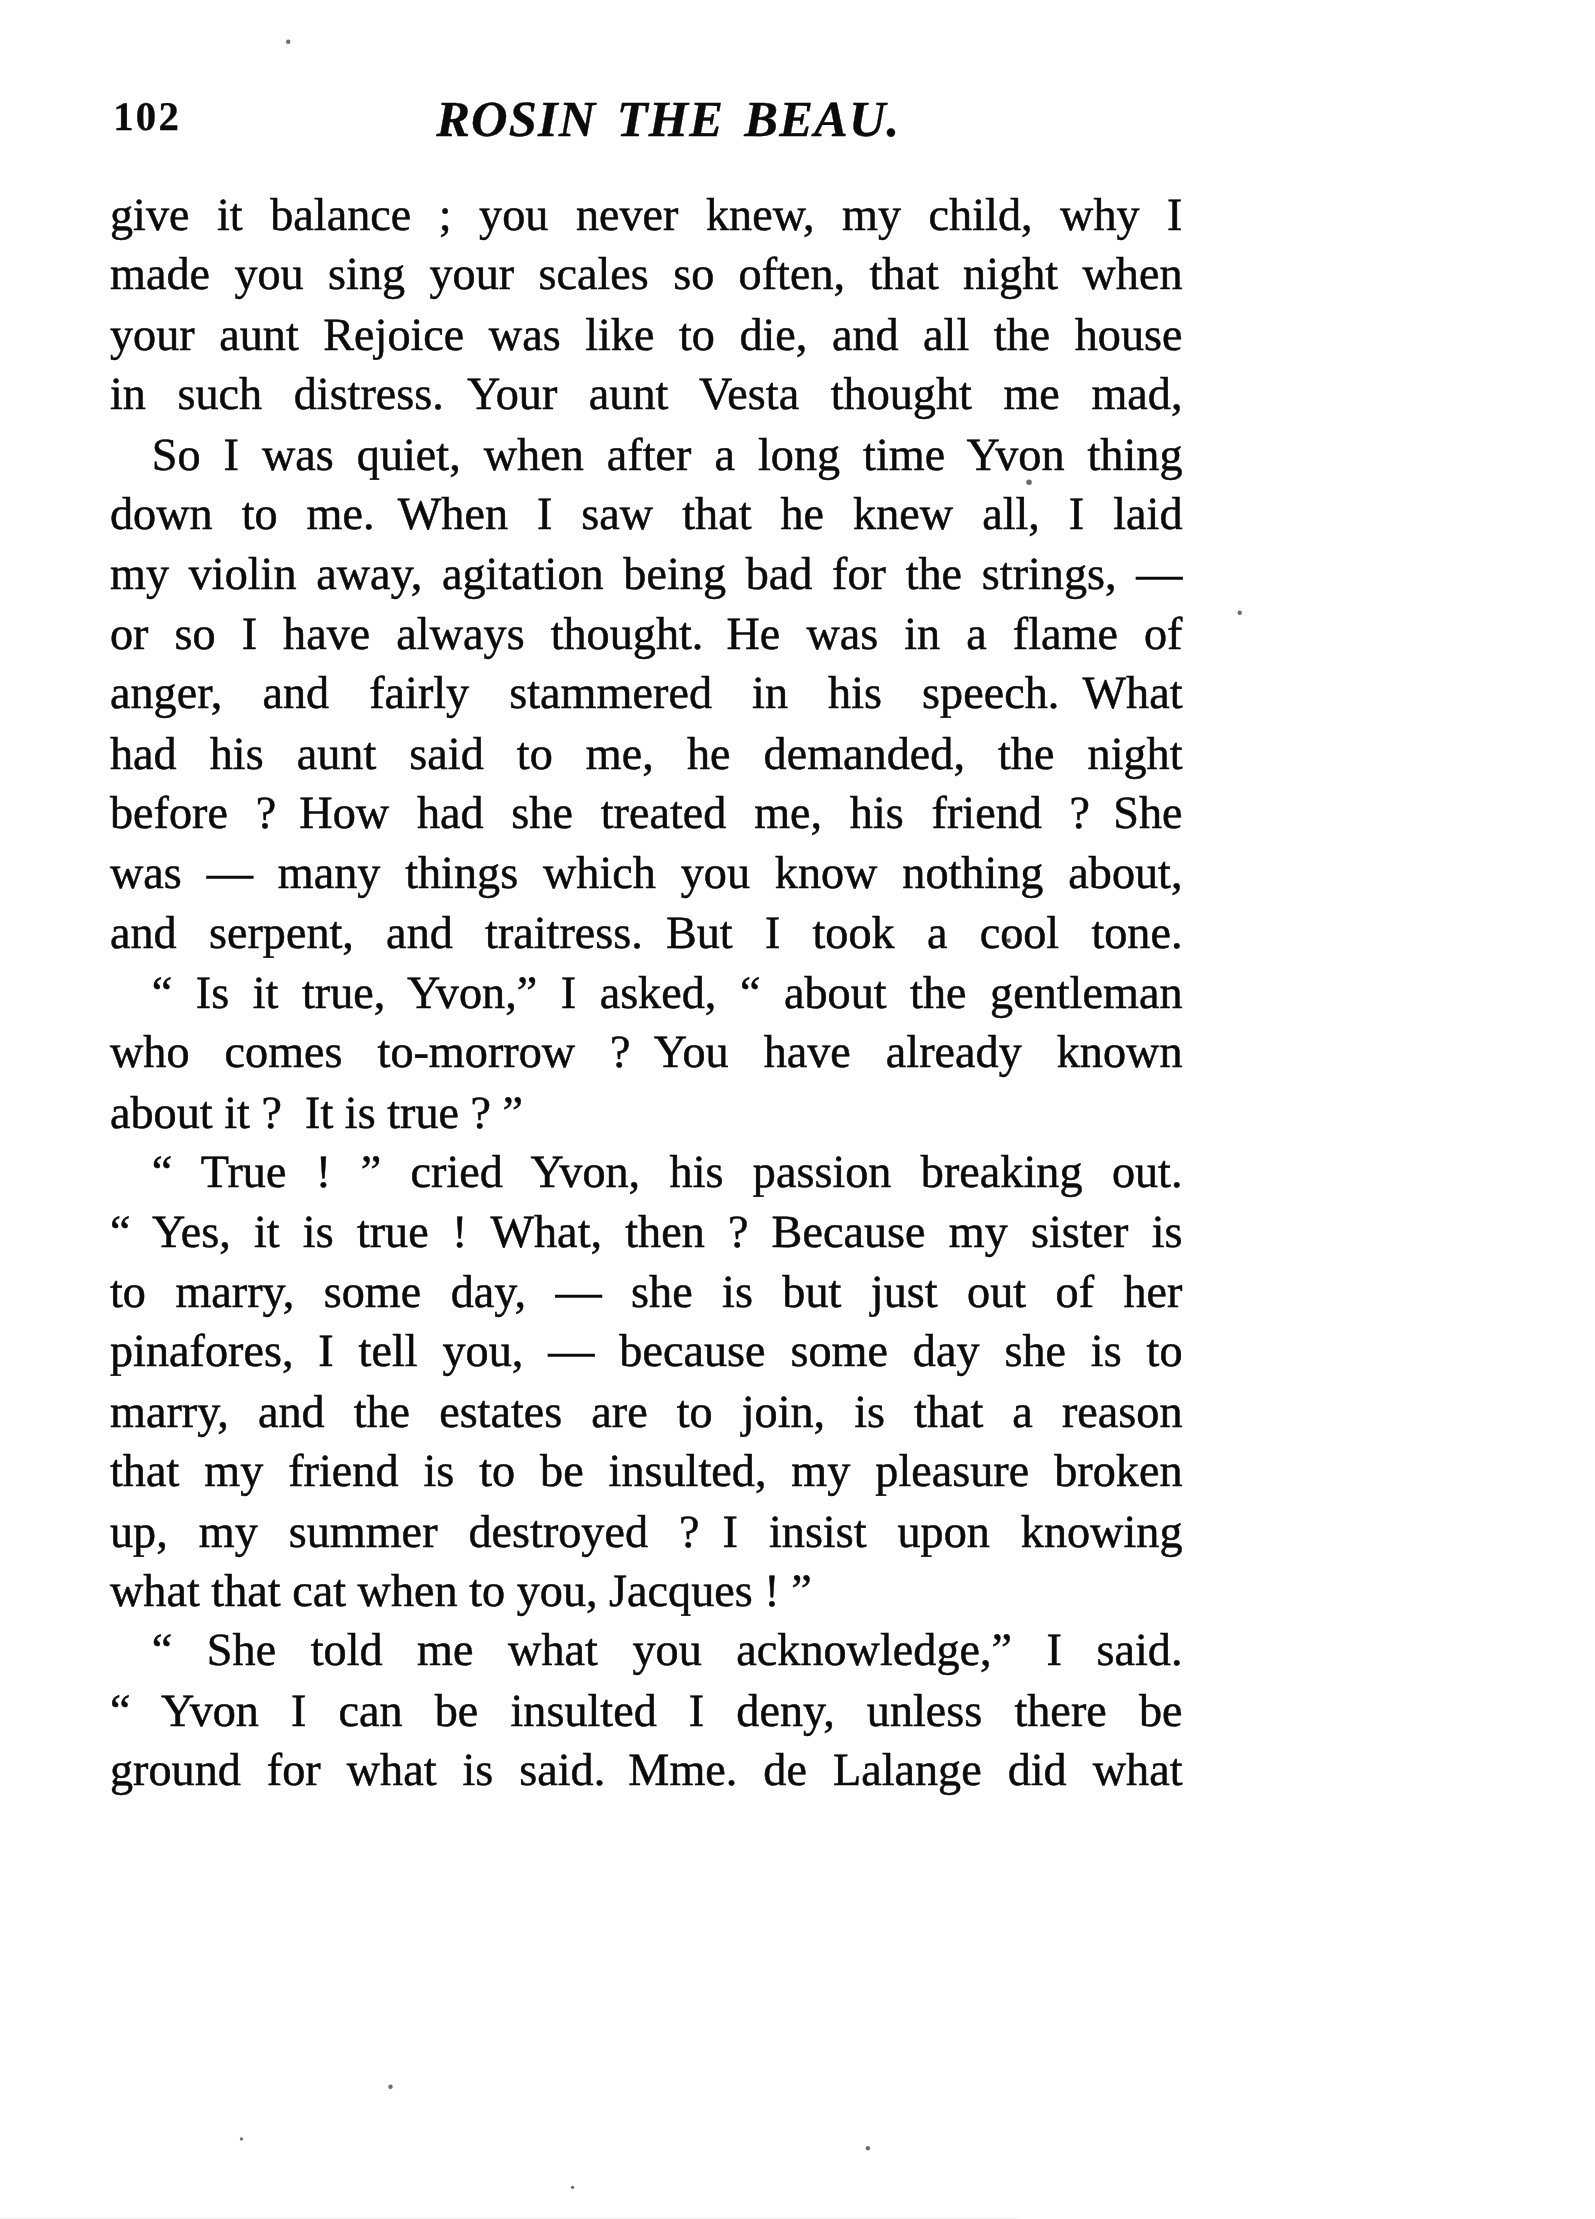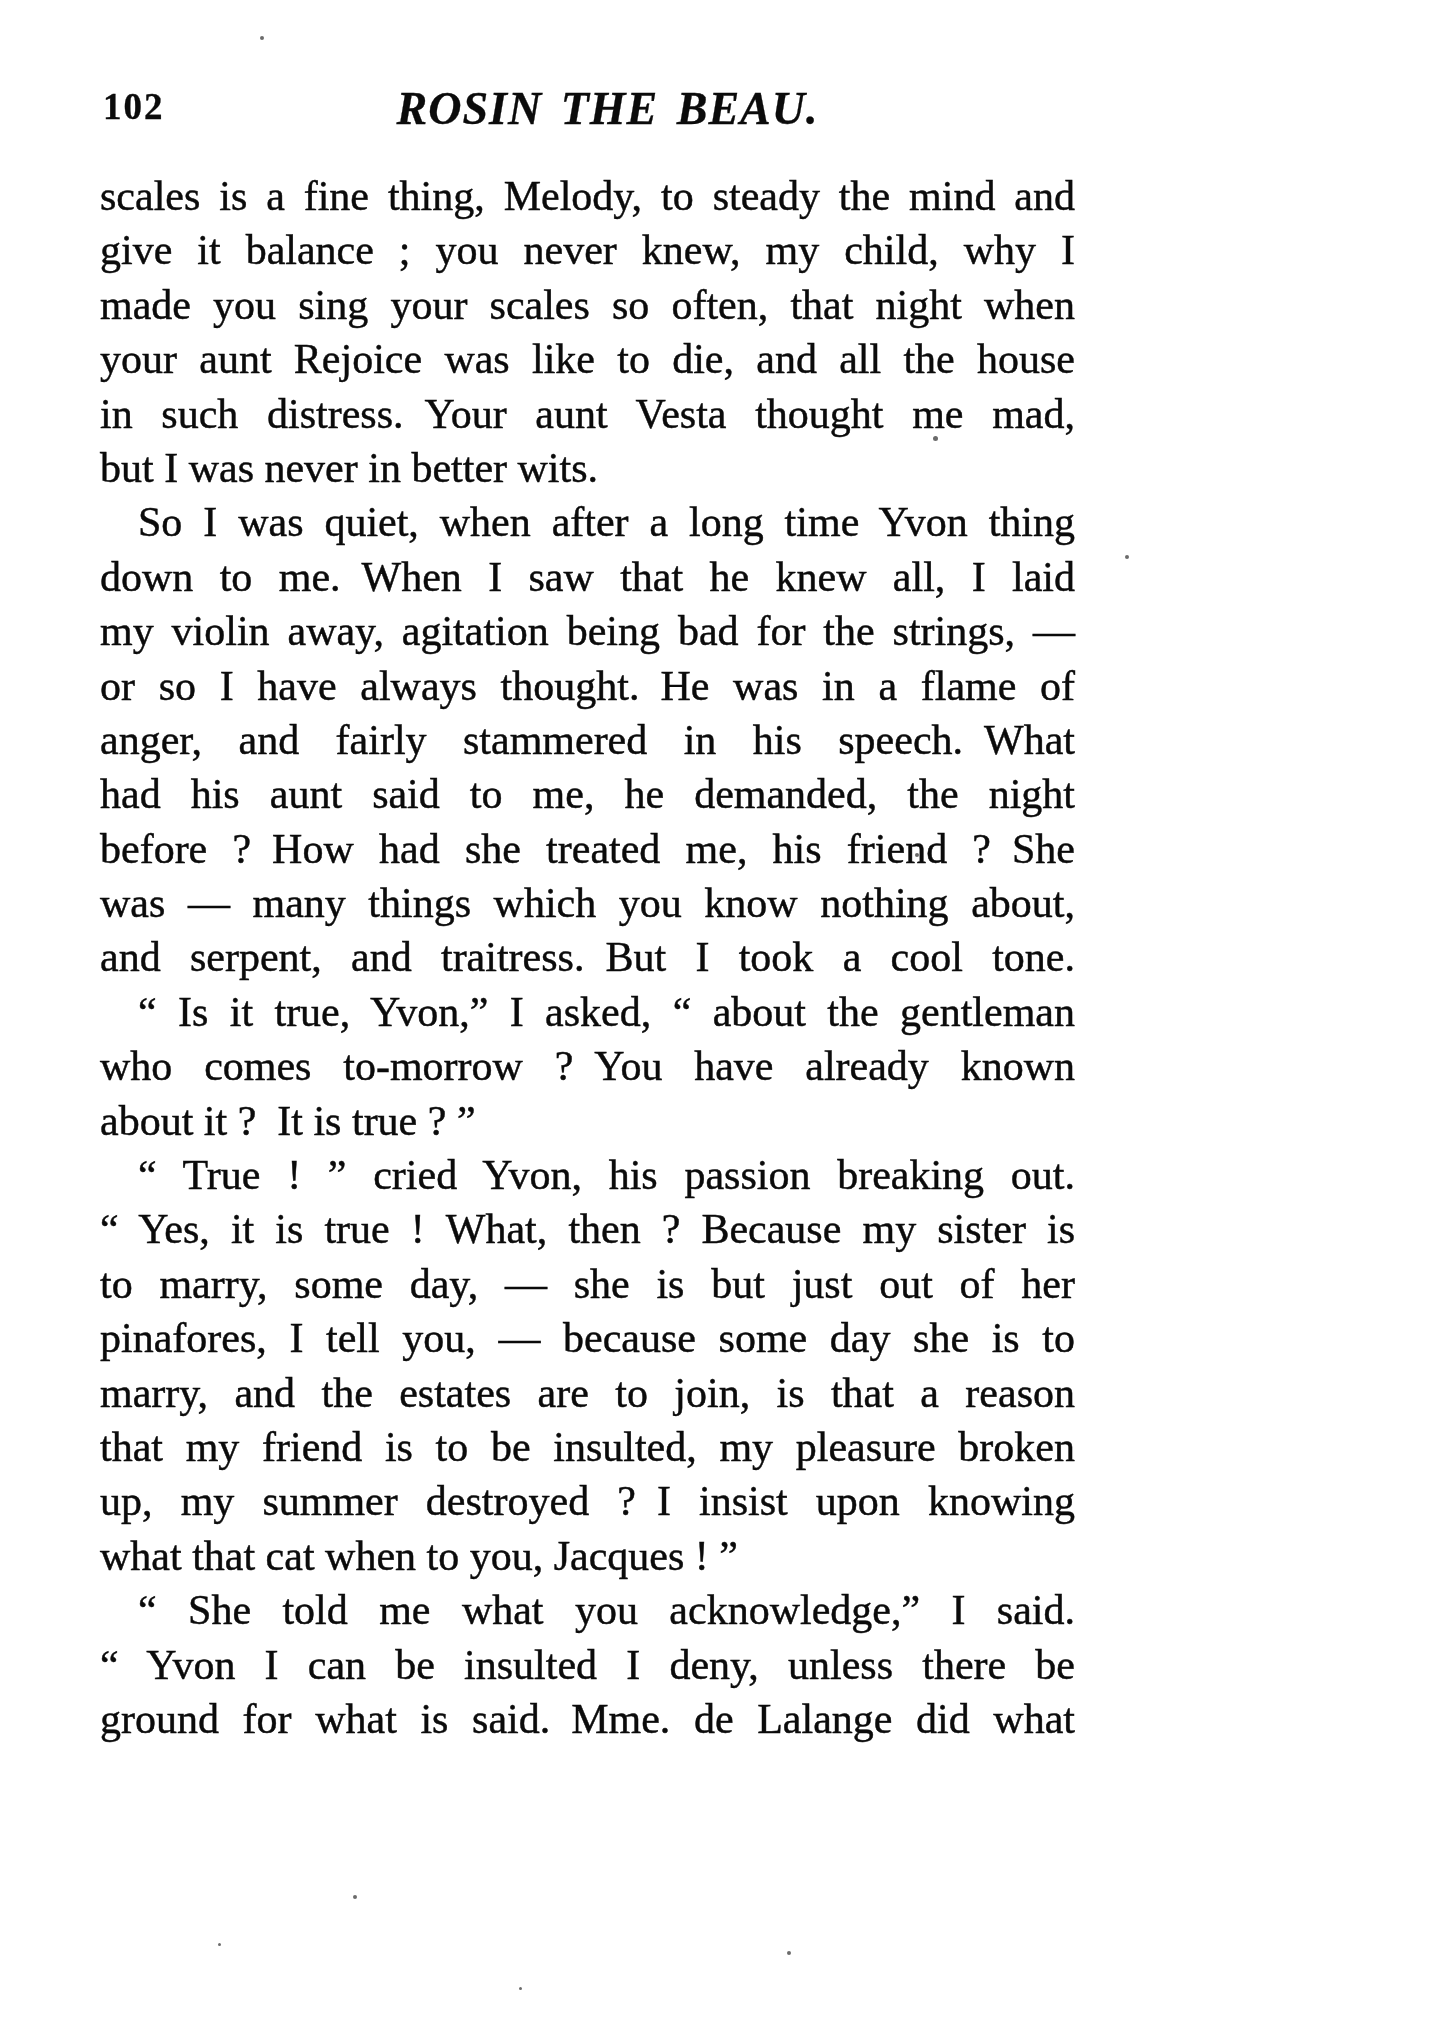--- a/index.html
+++ b/index.html
@@ -86,26 +86,24 @@
 
 <div class="page">
 
   <header class="running-head">
     <span class="folio">102</span>
     <span class="head-title">ROSIN THE BEAU.</span>
   </header>
 
   <main class="text-block" id="text-block">
       <div class="para">
-        <div class="line">scales is a fine thing, Melody, to steady the mind and</div>
         <div class="line">give it balance ; you never knew, my child, why I</div>
         <div class="line">made you sing your scales so often, that night when</div>
         <div class="line">your aunt Rejoice was like to die, and all the house</div>
         <div class="line">in such distress. Your aunt Vesta thought me mad,</div>
-        <div class="line no-justify">but I was never in better wits.</div>
       </div>
       <div class="para">
         <div class="line indent">So I was quiet, when after a long time Yvon thing</div>
         <div class="line">down to me. When I saw that he knew all, I laid</div>
         <div class="line">my violin away, agitation being bad for the strings, —</div>
         <div class="line">or so I have always thought. He was in a flame of</div>
         <div class="line">anger, and fairly stammered in his speech. What</div>
         <div class="line">had his aunt said to me, he demanded, the night</div>
         <div class="line">before ? How had she treated me, his friend ? She</div>
         <div class="line">was — many things which you know nothing about,</div>

